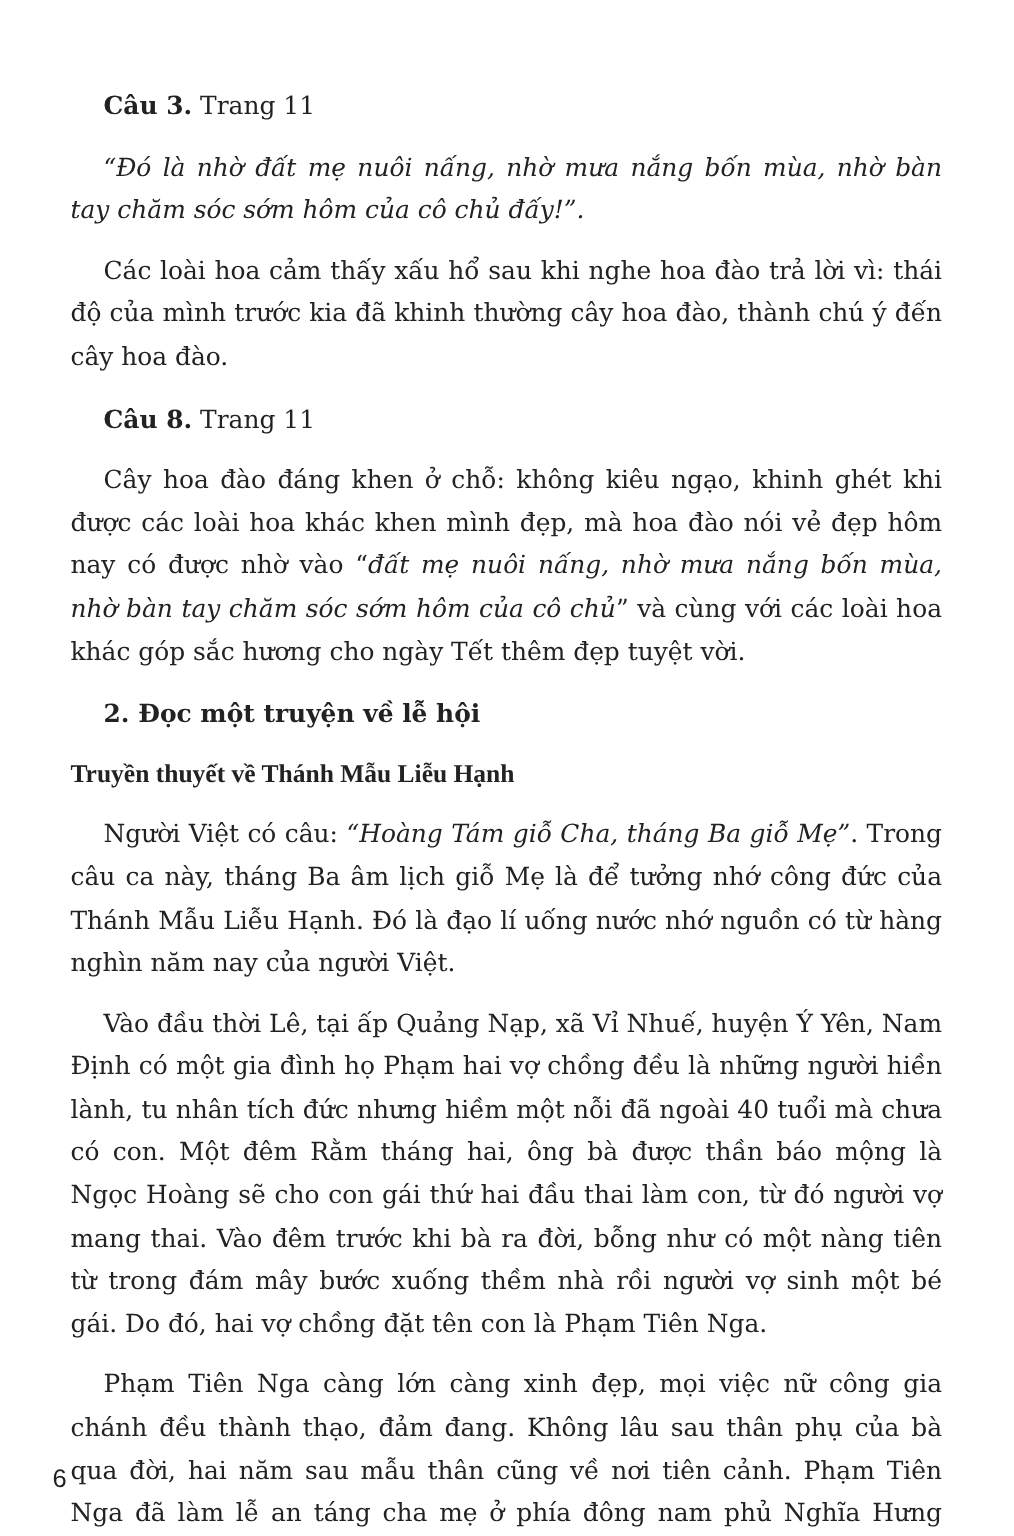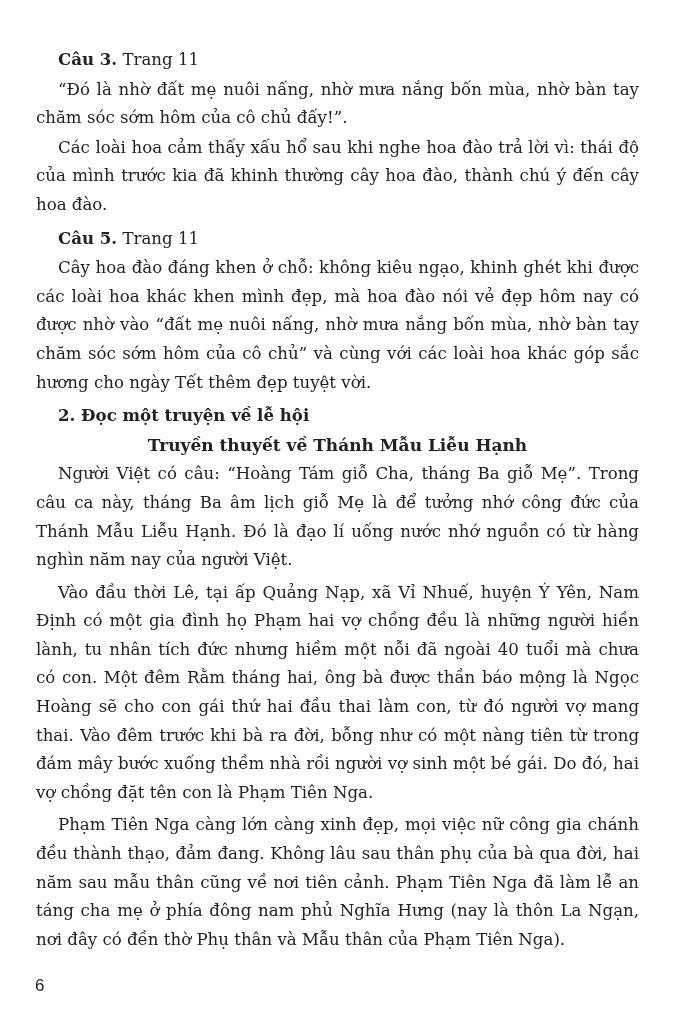--- a/index.html
+++ b/index.html
@@ -3,42 +3,42 @@
 <meta charset="utf-8">
 <style>
   html, body { margin: 0; padding: 0; background: #ffffff; }
   body { width: 676px; height: 1024px; position: relative; overflow: hidden; }
   .page {
     position: absolute; left: 35px; top: 44px; width: 605px;
     font-family: "DejaVu Serif", "Liberation Serif", serif;
     font-size: 16.6px; line-height: 28.6px; color: #222;
     text-align: justify;
   }
-  .page p { margin: 1px; }
+  .page p { margin: 12px; }
   .ind { text-indent: 22px; }
   .b { font-weight: bold; }
-  .i { }
-  .title { text-align: center; font-weight: bold; font-size: 17px; }
+  .i { font-style: italic; }
+  .title { text-align: left; font-weight: bold; font-size: 17px; font-family: Liberation Serif, serif; }
   .gap { margin-top: 4px !important; }
   .pageno {
     position: absolute; left: 35px; top: 976px;
     font-family: "Liberation Sans", "DejaVu Sans", sans-serif;
     font-size: 17px; color: #222;
   }
 </style>
 </head>
 <body>
 
 <div class="page">
   <p class="ind"><span class="b">Câu 3.</span><span> Trang 11</span></p>
   <p class="ind i">“Đó là nhờ đất mẹ nuôi nấng, nhờ mưa nắng bốn mùa, nhờ bàn tay chăm sóc sớm hôm của cô chủ đấy!”.</p>
 
   <p class="ind">Các loài hoa cảm thấy xấu hổ sau khi nghe hoa đào trả lời vì: thái độ của mình trước kia đã khinh thường cây hoa đào, thành chú ý đến cây hoa đào.</p>
 
-  <p class="ind gap"><span class="b">Câu 5.</span><span> Trang 11</span></p>
+  <p class="ind gap"><span class="b">Câu 8.</span><span> Trang 11</span></p>
   <p class="ind"><span>Cây hoa đào đáng khen ở chỗ: không kiêu ngạo, khinh ghét khi được các loài hoa khác khen mình đẹp, mà hoa đào nói vẻ đẹp hôm nay có được nhờ vào “</span><span class="i">đất mẹ nuôi nấng, nhờ mưa nắng bốn mùa, nhờ bàn tay chăm sóc sớm hôm của cô chủ</span><span>” và cùng với các loài hoa khác góp sắc hương cho ngày Tết thêm đẹp tuyệt vời.</span></p>
 
   <p class="ind b gap">2. Đọc một truyện về lễ hội</p>
   <p class="title">Truyền thuyết về Thánh Mẫu Liễu Hạnh</p>
 
   <p class="ind"><span>Người Việt có câu: </span><span class="i">“Hoàng Tám giỗ Cha, tháng Ba giỗ Mẹ”</span><span>. Trong câu ca này, tháng Ba âm lịch giỗ Mẹ là để tưởng nhớ công đức của Thánh Mẫu Liễu Hạnh. Đó là đạo lí uống nước nhớ nguồn có từ hàng nghìn năm nay của người Việt.</span></p>
   <p class="ind gap">Vào đầu thời Lê, tại ấp Quảng Nạp, xã Vỉ Nhuế, huyện Ý Yên, Nam Định có một gia đình họ Phạm hai vợ chồng đều là những người hiền lành, tu nhân tích đức nhưng hiềm một nỗi đã ngoài 40 tuổi mà chưa có con. Một đêm Rằm tháng hai, ông bà được thần báo mộng là Ngọc Hoàng sẽ cho con gái thứ hai đầu thai làm con, từ đó người vợ mang thai. Vào đêm trước khi bà ra đời, bỗng như có một nàng tiên từ trong đám mây bước xuống thềm nhà rồi người vợ sinh một bé gái. Do đó, hai vợ chồng đặt tên con là Phạm Tiên Nga.</p>
   <p class="ind gap">Phạm Tiên Nga càng lớn càng xinh đẹp, mọi việc nữ công gia chánh đều thành thạo, đảm đang. Không lâu sau thân phụ của bà qua đời, hai năm sau mẫu thân cũng về nơi tiên cảnh. Phạm Tiên Nga đã làm lễ an táng cha mẹ ở phía đông nam phủ Nghĩa Hưng (nay là thôn La Ngạn, nơi đây có đền thờ Phụ thân và Mẫu thân của Phạm Tiên Nga).</p>
 </div>
 

